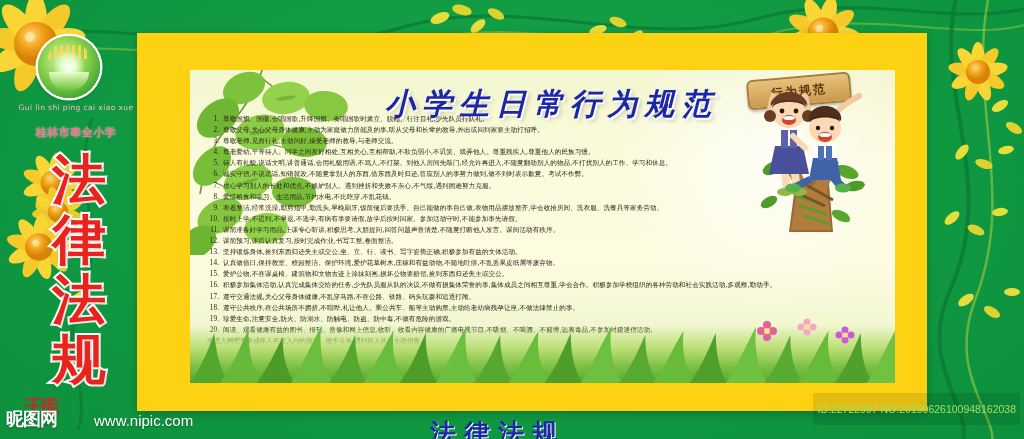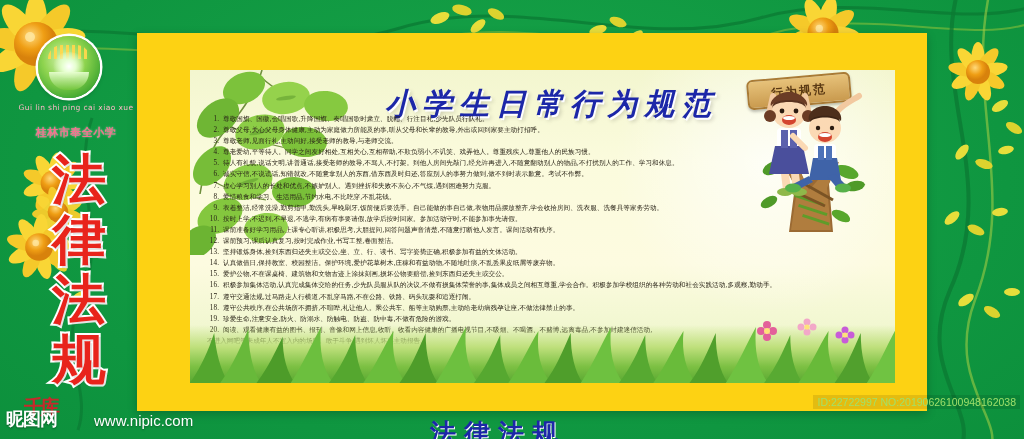--- a/index.html
+++ b/index.html
@@ -166,23 +166,23 @@
     color:#ffffff; font-size:15px; font-family:"Liberation Sans", sans-serif;
     text-shadow:0 1px 2px rgba(0,0,0,.35);
     padding-left:44px;
   }
   #wm-red{
     position:absolute; left:24px; bottom:18px;
     color:#d7202a; font-size:20px; font-weight:700; letter-spacing:-4px;
     opacity:.92; white-space:nowrap;
   }
   #id-tag{
-    position:absolute; right:4px; bottom:30px;
+    position:absolute; right:4px; bottom:14px;
     color:#9fe06a; font-size:10.5px; font-family:"Liberation Sans", sans-serif;
-    background:rgba(0,0,0,.10); padding:1px 4px; white-space:nowrap;
+    background:rgba(0,0,0,.10); padding:10px 4px; white-space:nowrap;
   }
   #bottom-blue{
     position:absolute; left:430px; bottom:-12px;
     color:#1c27a8; font-size:26px; font-weight:700; letter-spacing:8px;
     text-shadow:1px 1px 0 #fff; white-space:nowrap;
   }
 </style>
 </head>
 <body>
 
@@ -455,21 +455,21 @@
         <div class="rule">
             <span class="num">3.</span>
             <span class="txt">尊敬老师,见面行礼,主动问好,接受老师的教导,与老师交流。</span>
           </div>
         <div class="rule">
             <span class="num">4.</span>
             <span class="txt">尊老爱幼,平等待人。同学之间友好相处,互相关心,互相帮助,不欺负弱小,不讥笑、戏弄他人。尊重残疾人,尊重他人的民族习惯。</span>
           </div>
         <div class="rule">
             <span class="num">5.</span>
-            <span class="txt">待人有礼貌,说话文明,讲普通话,接受老师的教导,不骂人,不打架。到他人房间先敲门,经允许再进入,不随意翻动别人的物品,不打扰别人的工作、学习和休息。</span>
+            <span class="txt">待人有礼貌,说话文明,讲普通话,会用礼貌用语,不骂人,不打架。到他人房间先敲门,经允许再进入,不随意翻动别人的物品,不打扰别人的工作、学习和休息。</span>
           </div>
         <div class="rule">
             <span class="num">6.</span>
             <span class="txt">诚实守信,不说谎话,知错就改,不随意拿别人的东西,借东西及时归还,答应别人的事努力做到,做不到时表示歉意。考试不作弊。</span>
           </div>
         <div class="rule">
             <span class="num">7.</span>
             <span class="txt">虚心学习别人的长处和优点,不嫉妒别人。遇到挫折和失败不灰心,不气馁,遇到困难努力克服。</span>
           </div>
         <div class="rule">
@@ -503,21 +503,21 @@
         <div class="rule">
             <span class="num">15.</span>
             <span class="txt">爱护公物,不在课桌椅、建筑物和文物古迹上涂抹刻画,损坏公物要赔偿,捡到东西归还失主或交公。</span>
           </div>
         <div class="rule">
             <span class="num">16.</span>
             <span class="txt">积极参加集体活动,认真完成集体交给的任务,少先队员服从队的决议,不做有损集体荣誉的事,集体成员之间相互尊重,学会合作。积极参加学校组织的各种劳动和社会实践活动,多观察,勤动手。</span>
           </div>
         <div class="rule">
             <span class="num">17.</span>
-            <span class="txt">遵守交通法规,过马路走人行横道,不乱穿马路,不在公路、铁路、码头玩耍和追逐打闹。</span>
+            <span class="txt">遵守交通法规,关心父母身体健康,不乱穿马路,不在公路、铁路、码头玩耍和追逐打闹。</span>
           </div>
         <div class="rule">
             <span class="num">18.</span>
             <span class="txt">遵守公共秩序,在公共场所不拥挤,不喧哗,礼让他人。乘公共车、船等主动购票,主动给老幼病残孕让座,不做法律禁止的事。</span>
           </div>
         <div class="rule">
             <span class="num">19.</span>
             <span class="txt">珍爱生命,注意安全,防火、防溺水、防触电、防盗、防中毒,不做有危险的游戏。</span>
           </div>
         <div class="rule">

